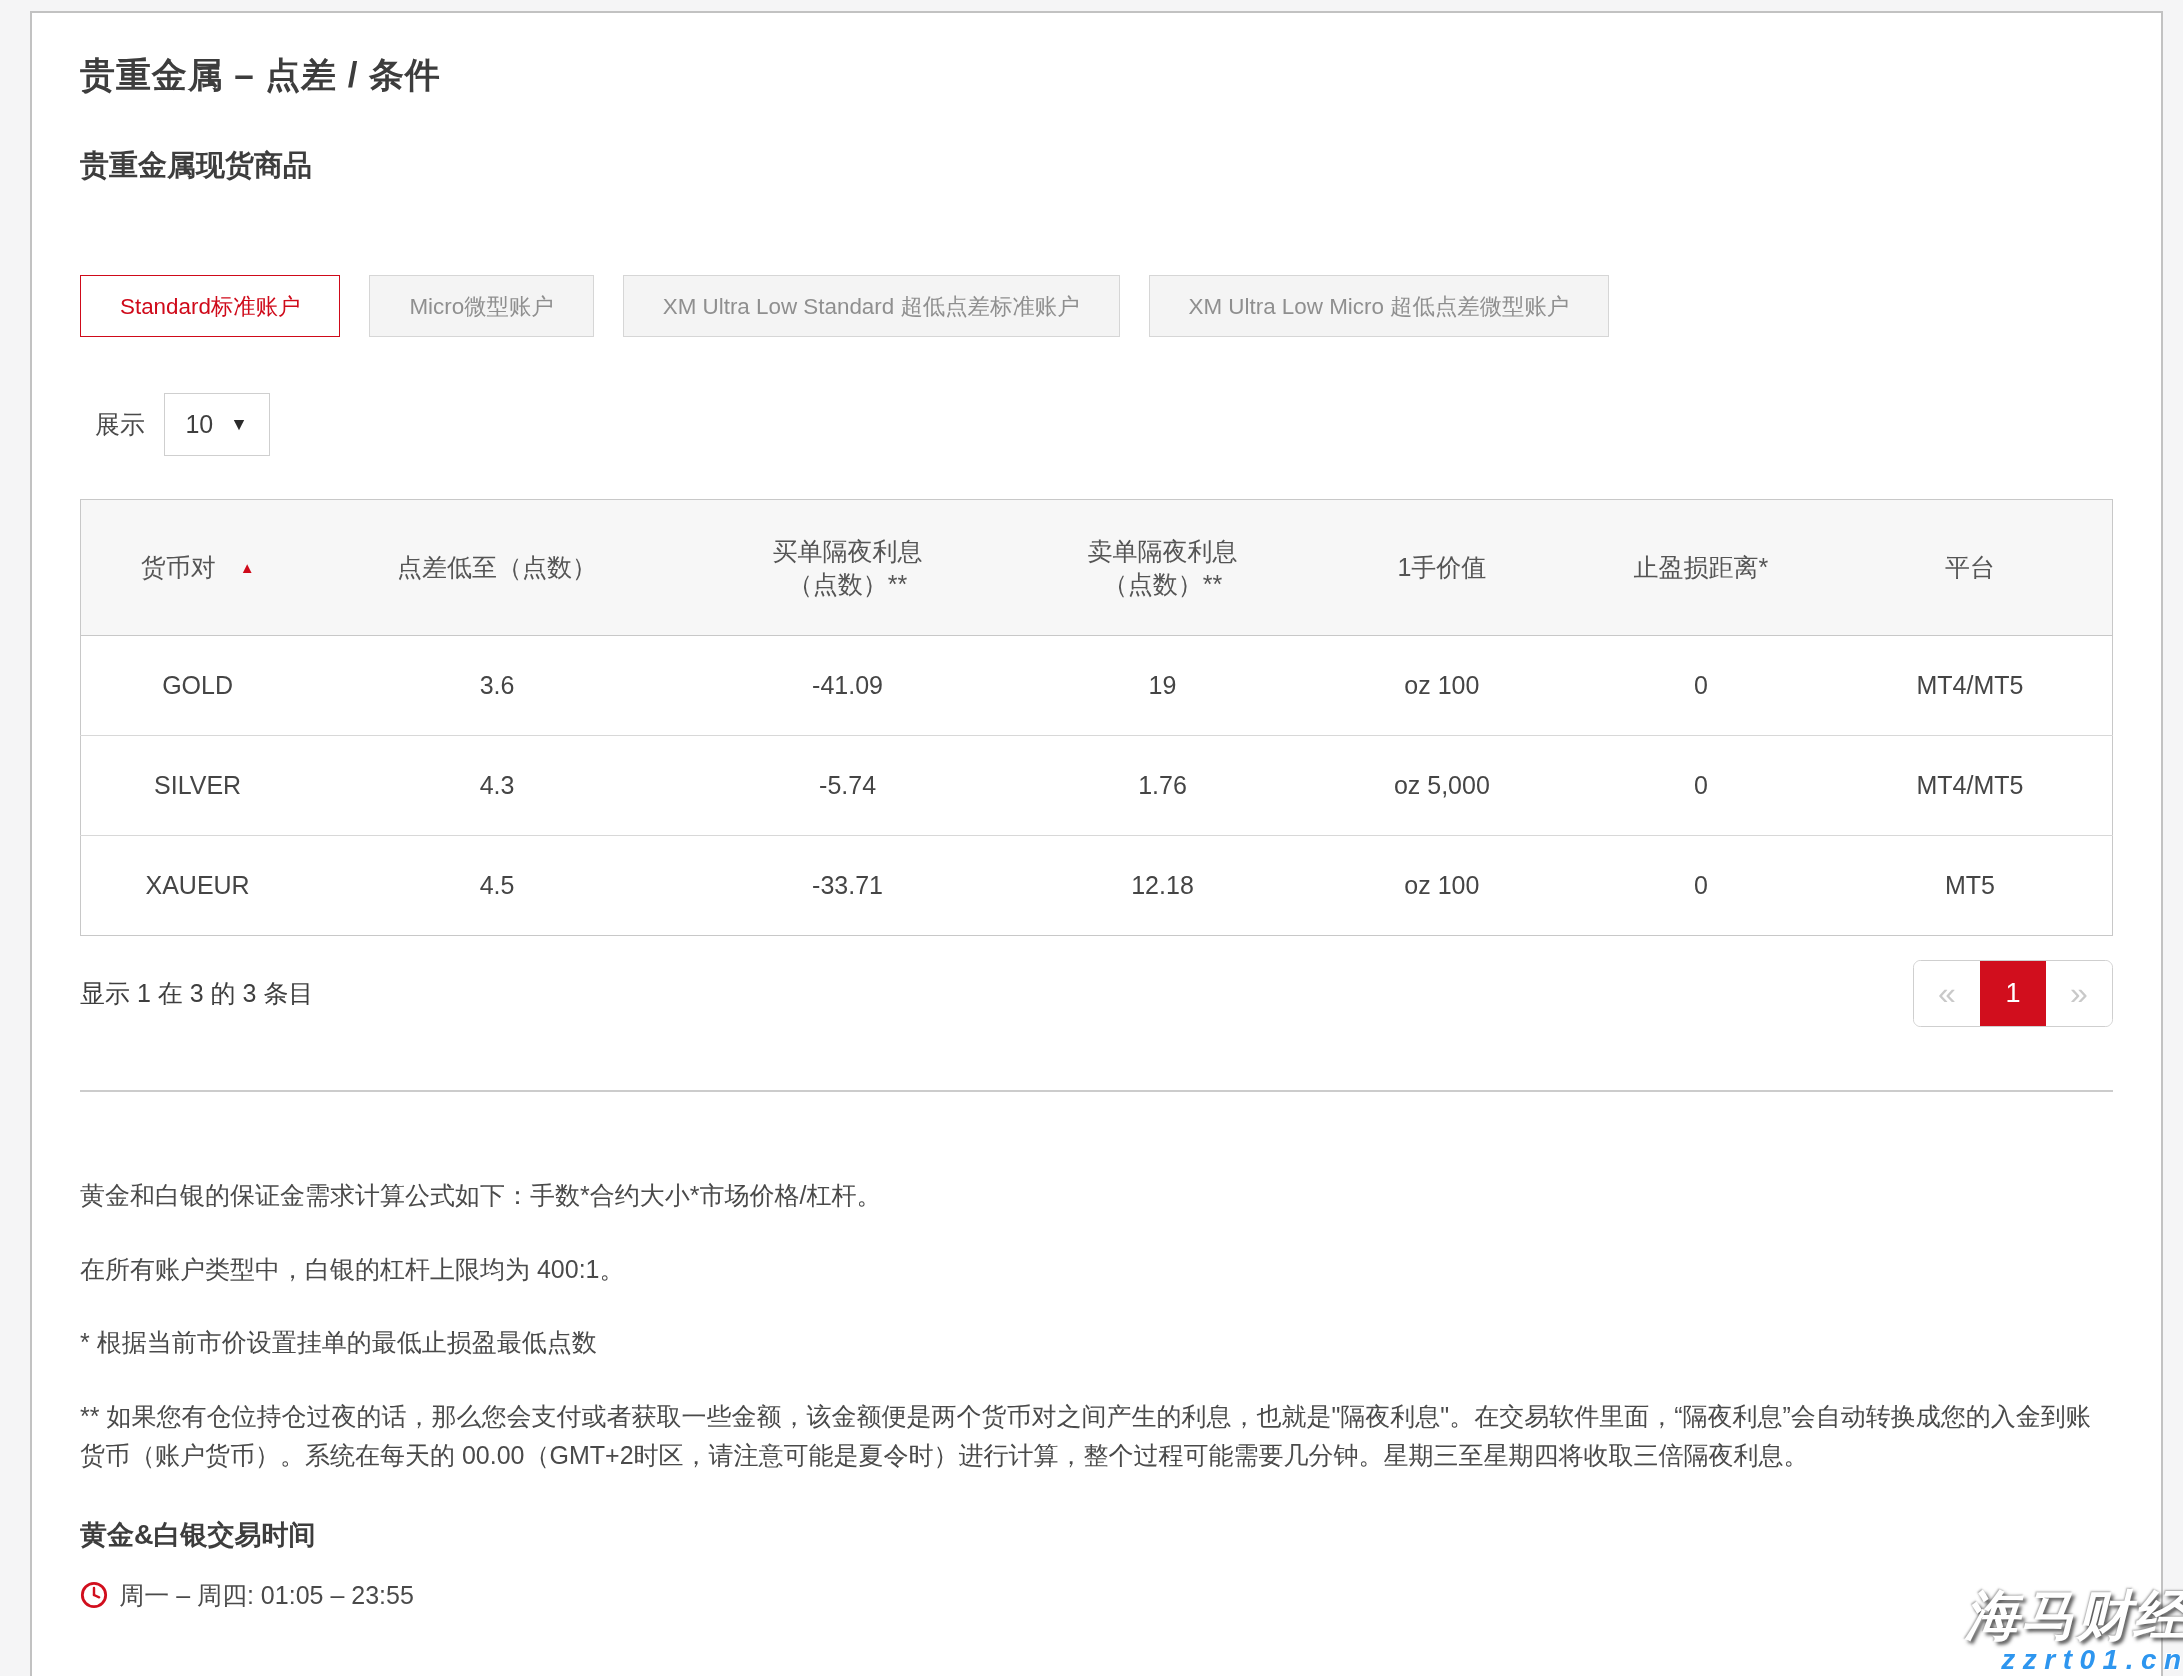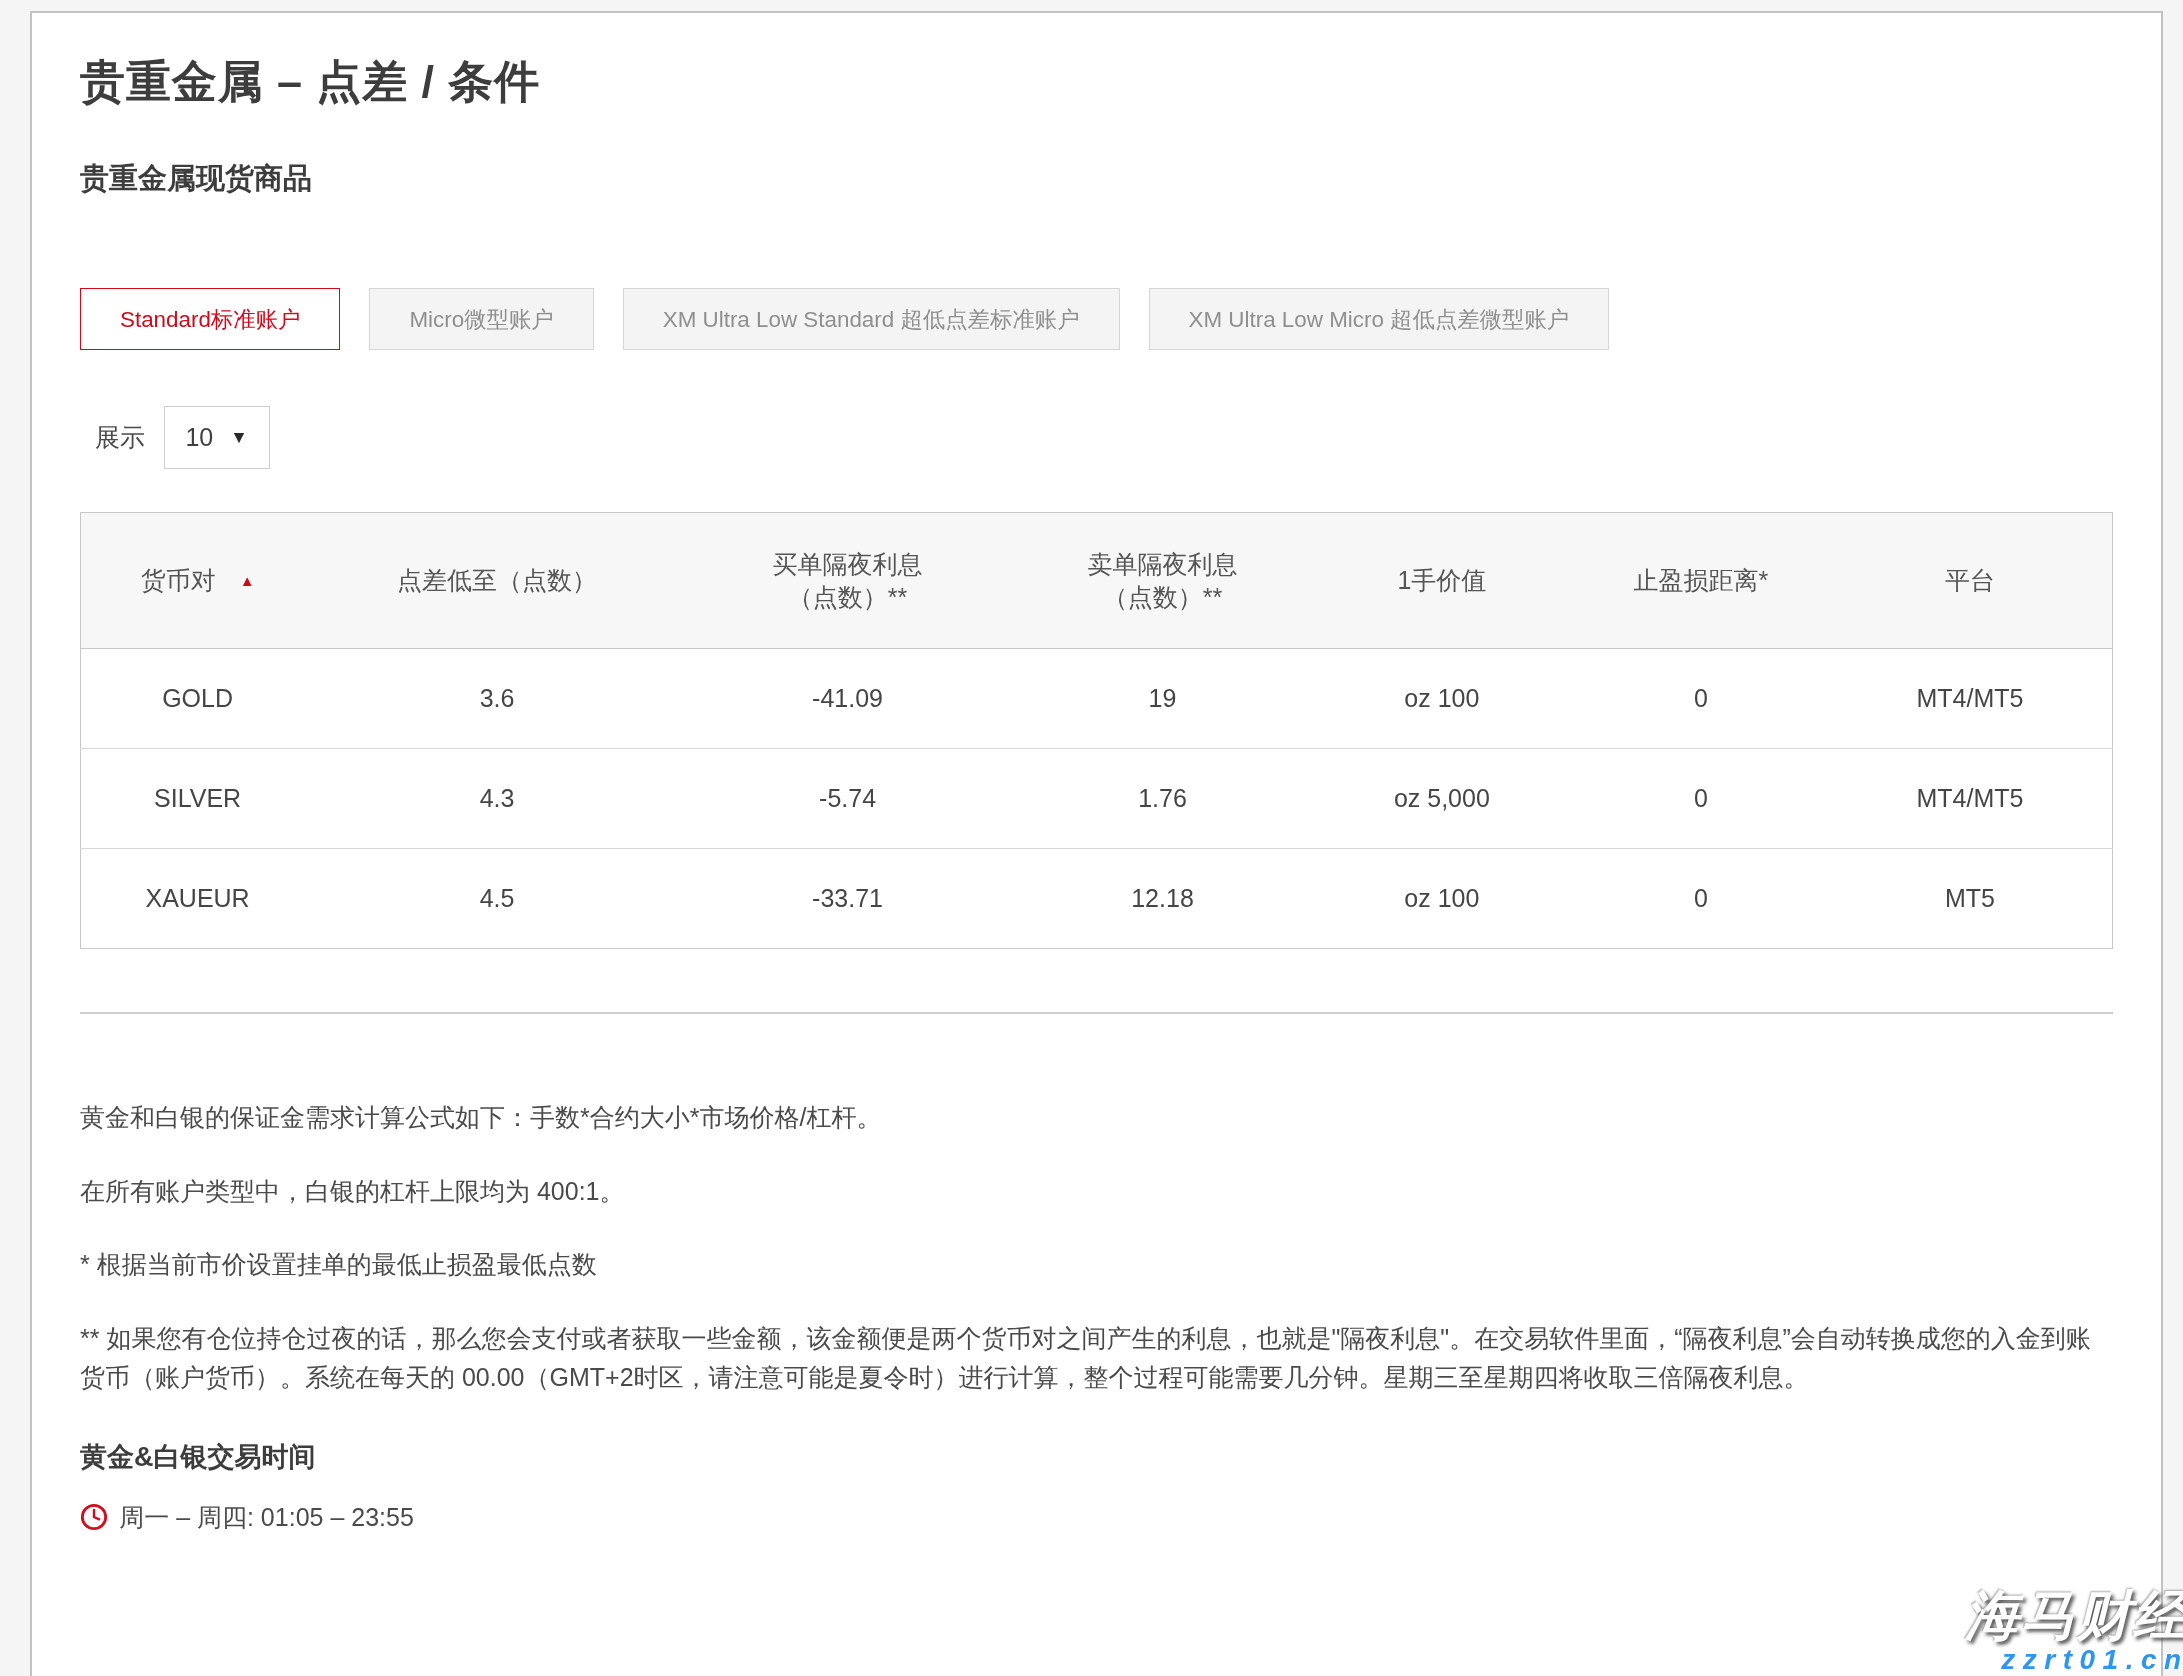--- a/index.html
+++ b/index.html
@@ -14,21 +14,21 @@
     position: absolute;
     left: 30px; top: 11.2px;
     width: 2133px;
     min-height: 1715px;
     background: #ffffff;
     border: 2.8px solid #c2c2c2;
     border-bottom: none;
     padding: 39px 48px 0 48px;
   }
   .page-title {
-    font-size: 45px;
+    font-size: 35px;
     font-weight: bold;
     color: #3d3d3d;
     letter-spacing: 0.9px;
     margin-bottom: 47px;
   }
   .page-subtitle {
     font-size: 29px;
     font-weight: bold;
     color: #3d3d3d;
     margin-bottom: 89px;
@@ -228,20 +228,32 @@
         <td>4.5</td>
         <td>-33.71</td>
         <td>12.18</td>
         <td>oz 100</td>
         <td>0</td>
         <td>MT5</td>
       </tr>
     </tbody>
   </table>
 
+  <div class="table-footer">
+    <div class="summary">显示 1 在 3 的 3 条目</div>
+    <div class="pagination">
+      <div class="page-btn">
+          <span>«</span>
+        </div>
+      <div class="page-btn current">1</div>
+      <div class="page-btn">
+          <span>»</span>
+        </div>
+    </div>
+  </div>
 
   <hr class="divider">
 
   <p class="note">黄金和白银的保证金需求计算公式如下：手数*合约大小*市场价格/杠杆。</p>
   <p class="note">在所有账户类型中，白银的杠杆上限均为 400:1。</p>
   <p class="note">* 根据当前市价设置挂单的最低止损盈最低点数</p>
   <p class="note">** 如果您有仓位持仓过夜的话，那么您会支付或者获取一些金额，该金额便是两个货币对之间产生的利息，也就是"隔夜利息"。在交易软件里面，“隔夜利息”会自动转换成您的入金到账货币（账户货币）。系统在每天的 00.00（GMT+2时区，请注意可能是夏令时）进行计算，整个过程可能需要几分钟。星期三至星期四将收取三倍隔夜利息。</p>
 
   <h3 class="hours-heading">黄金&amp;白银交易时间</h3>
 

